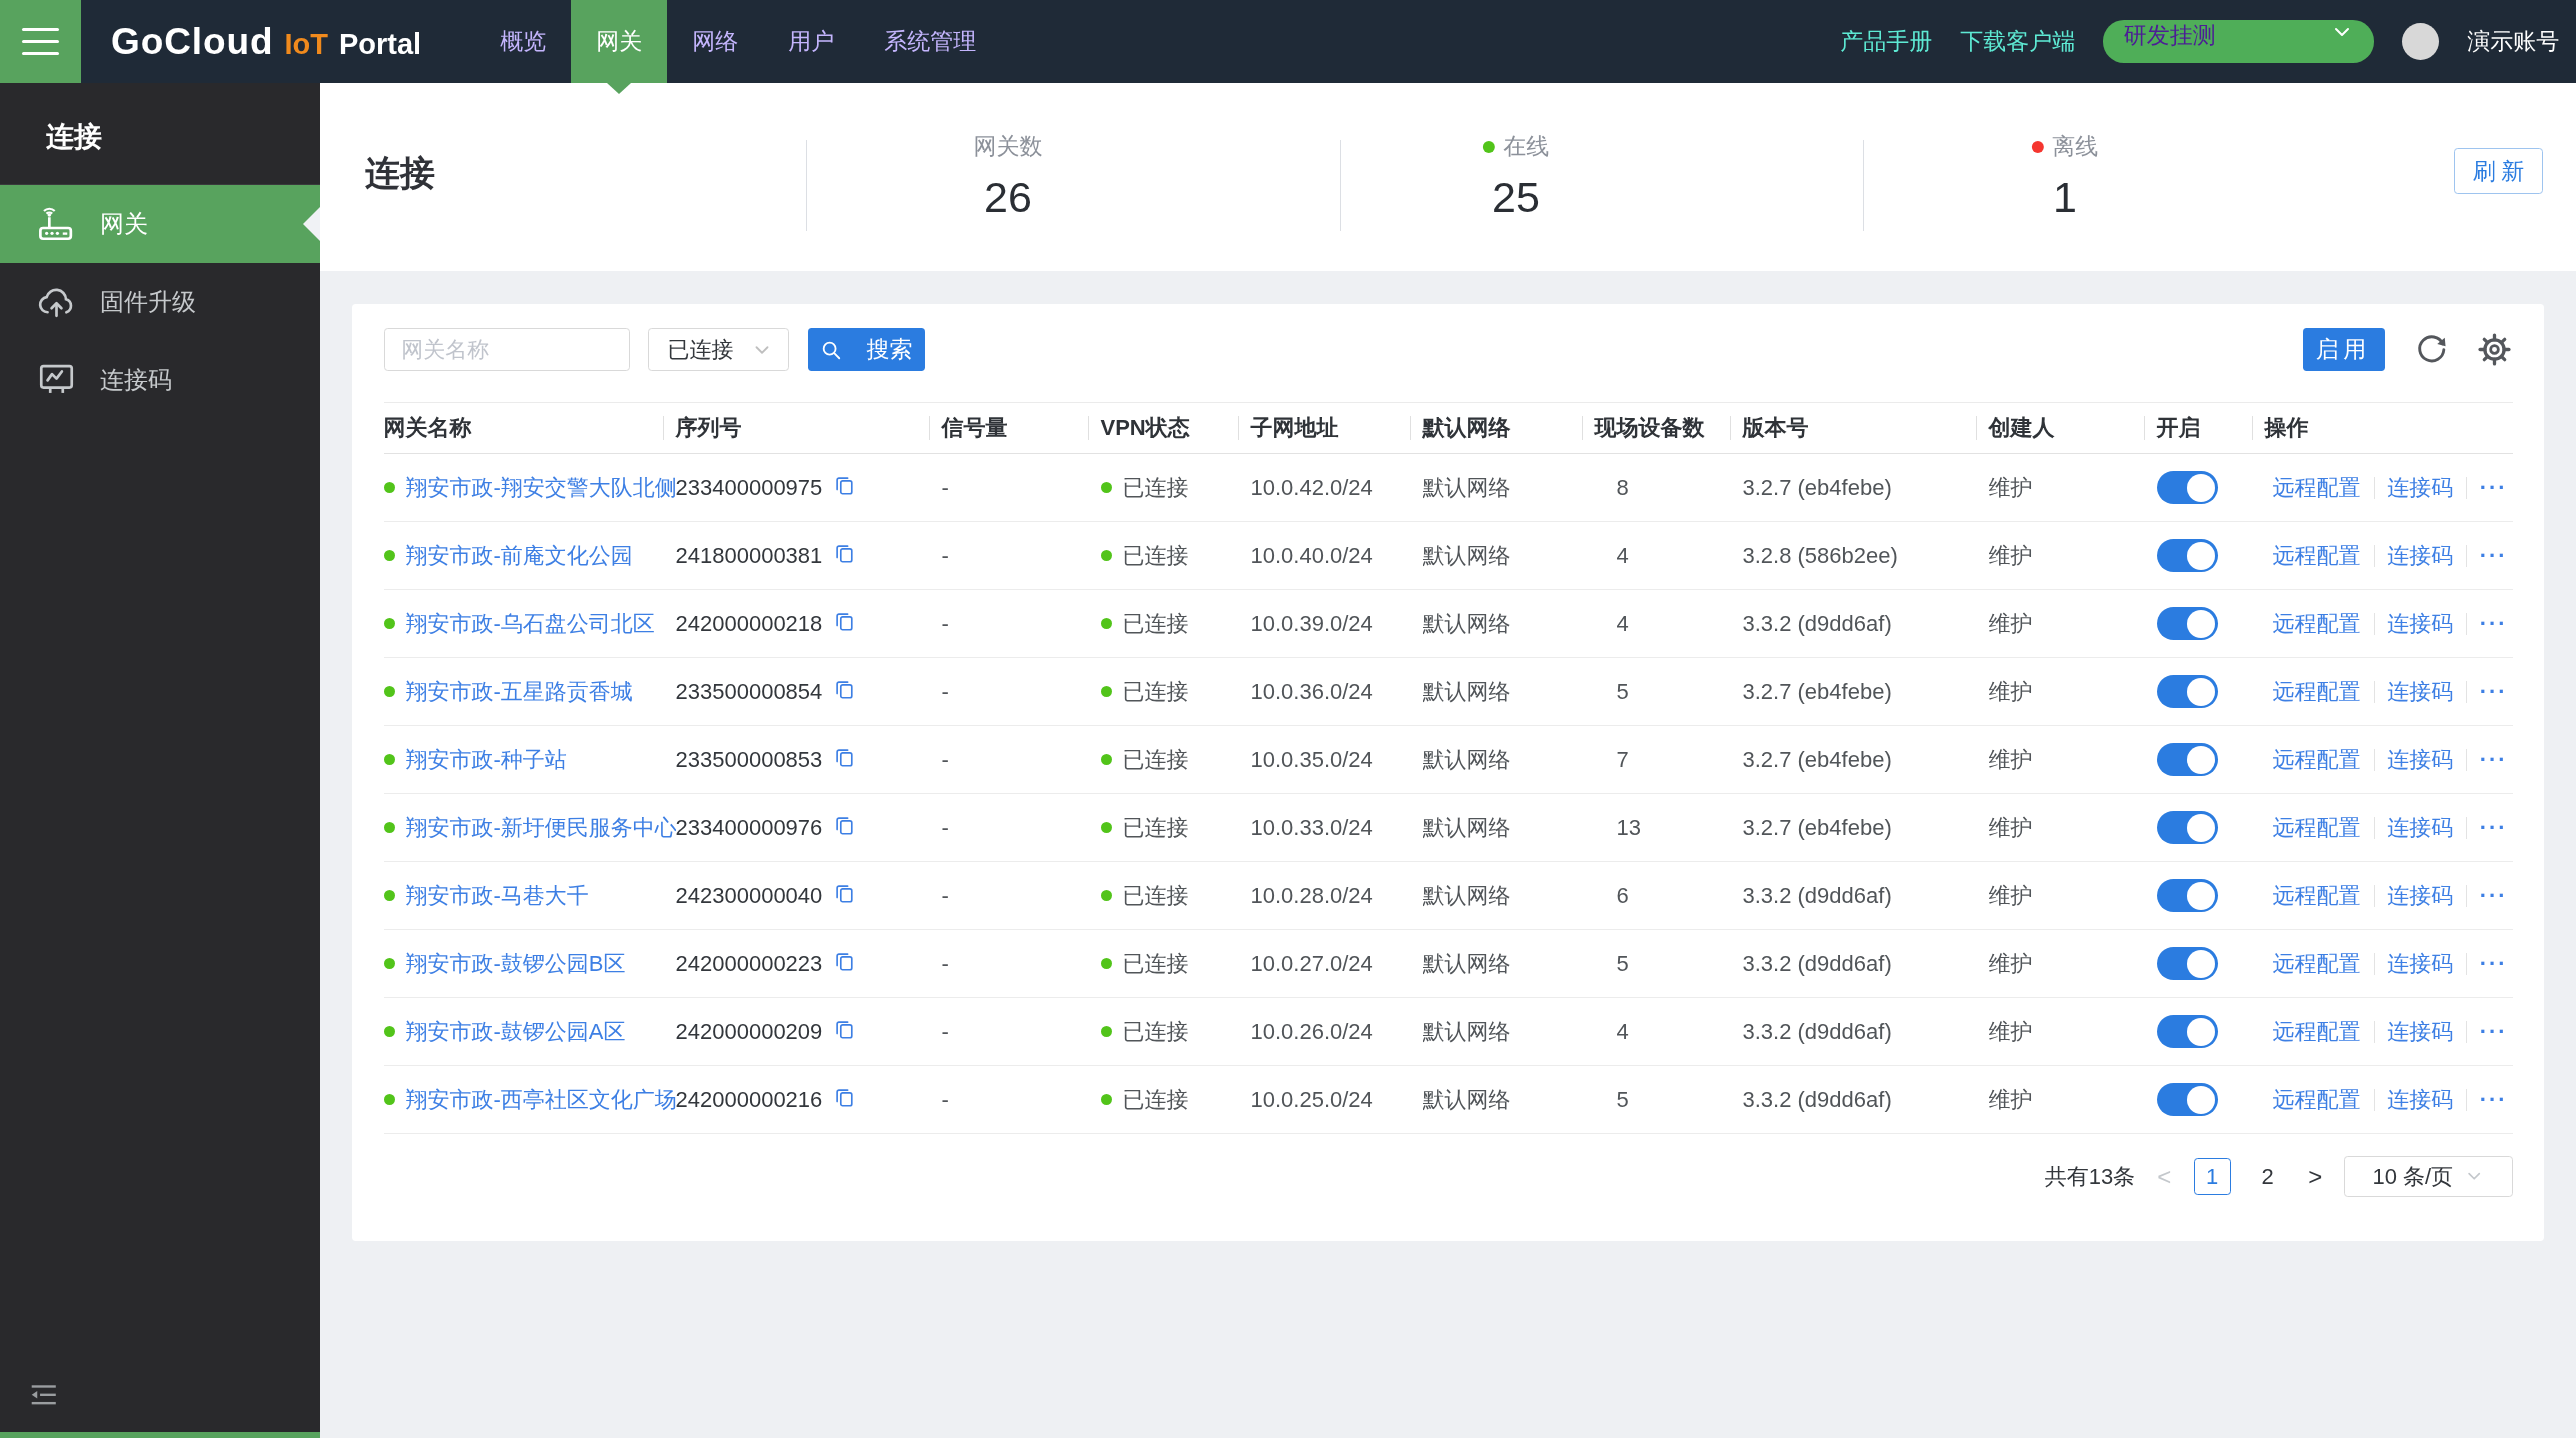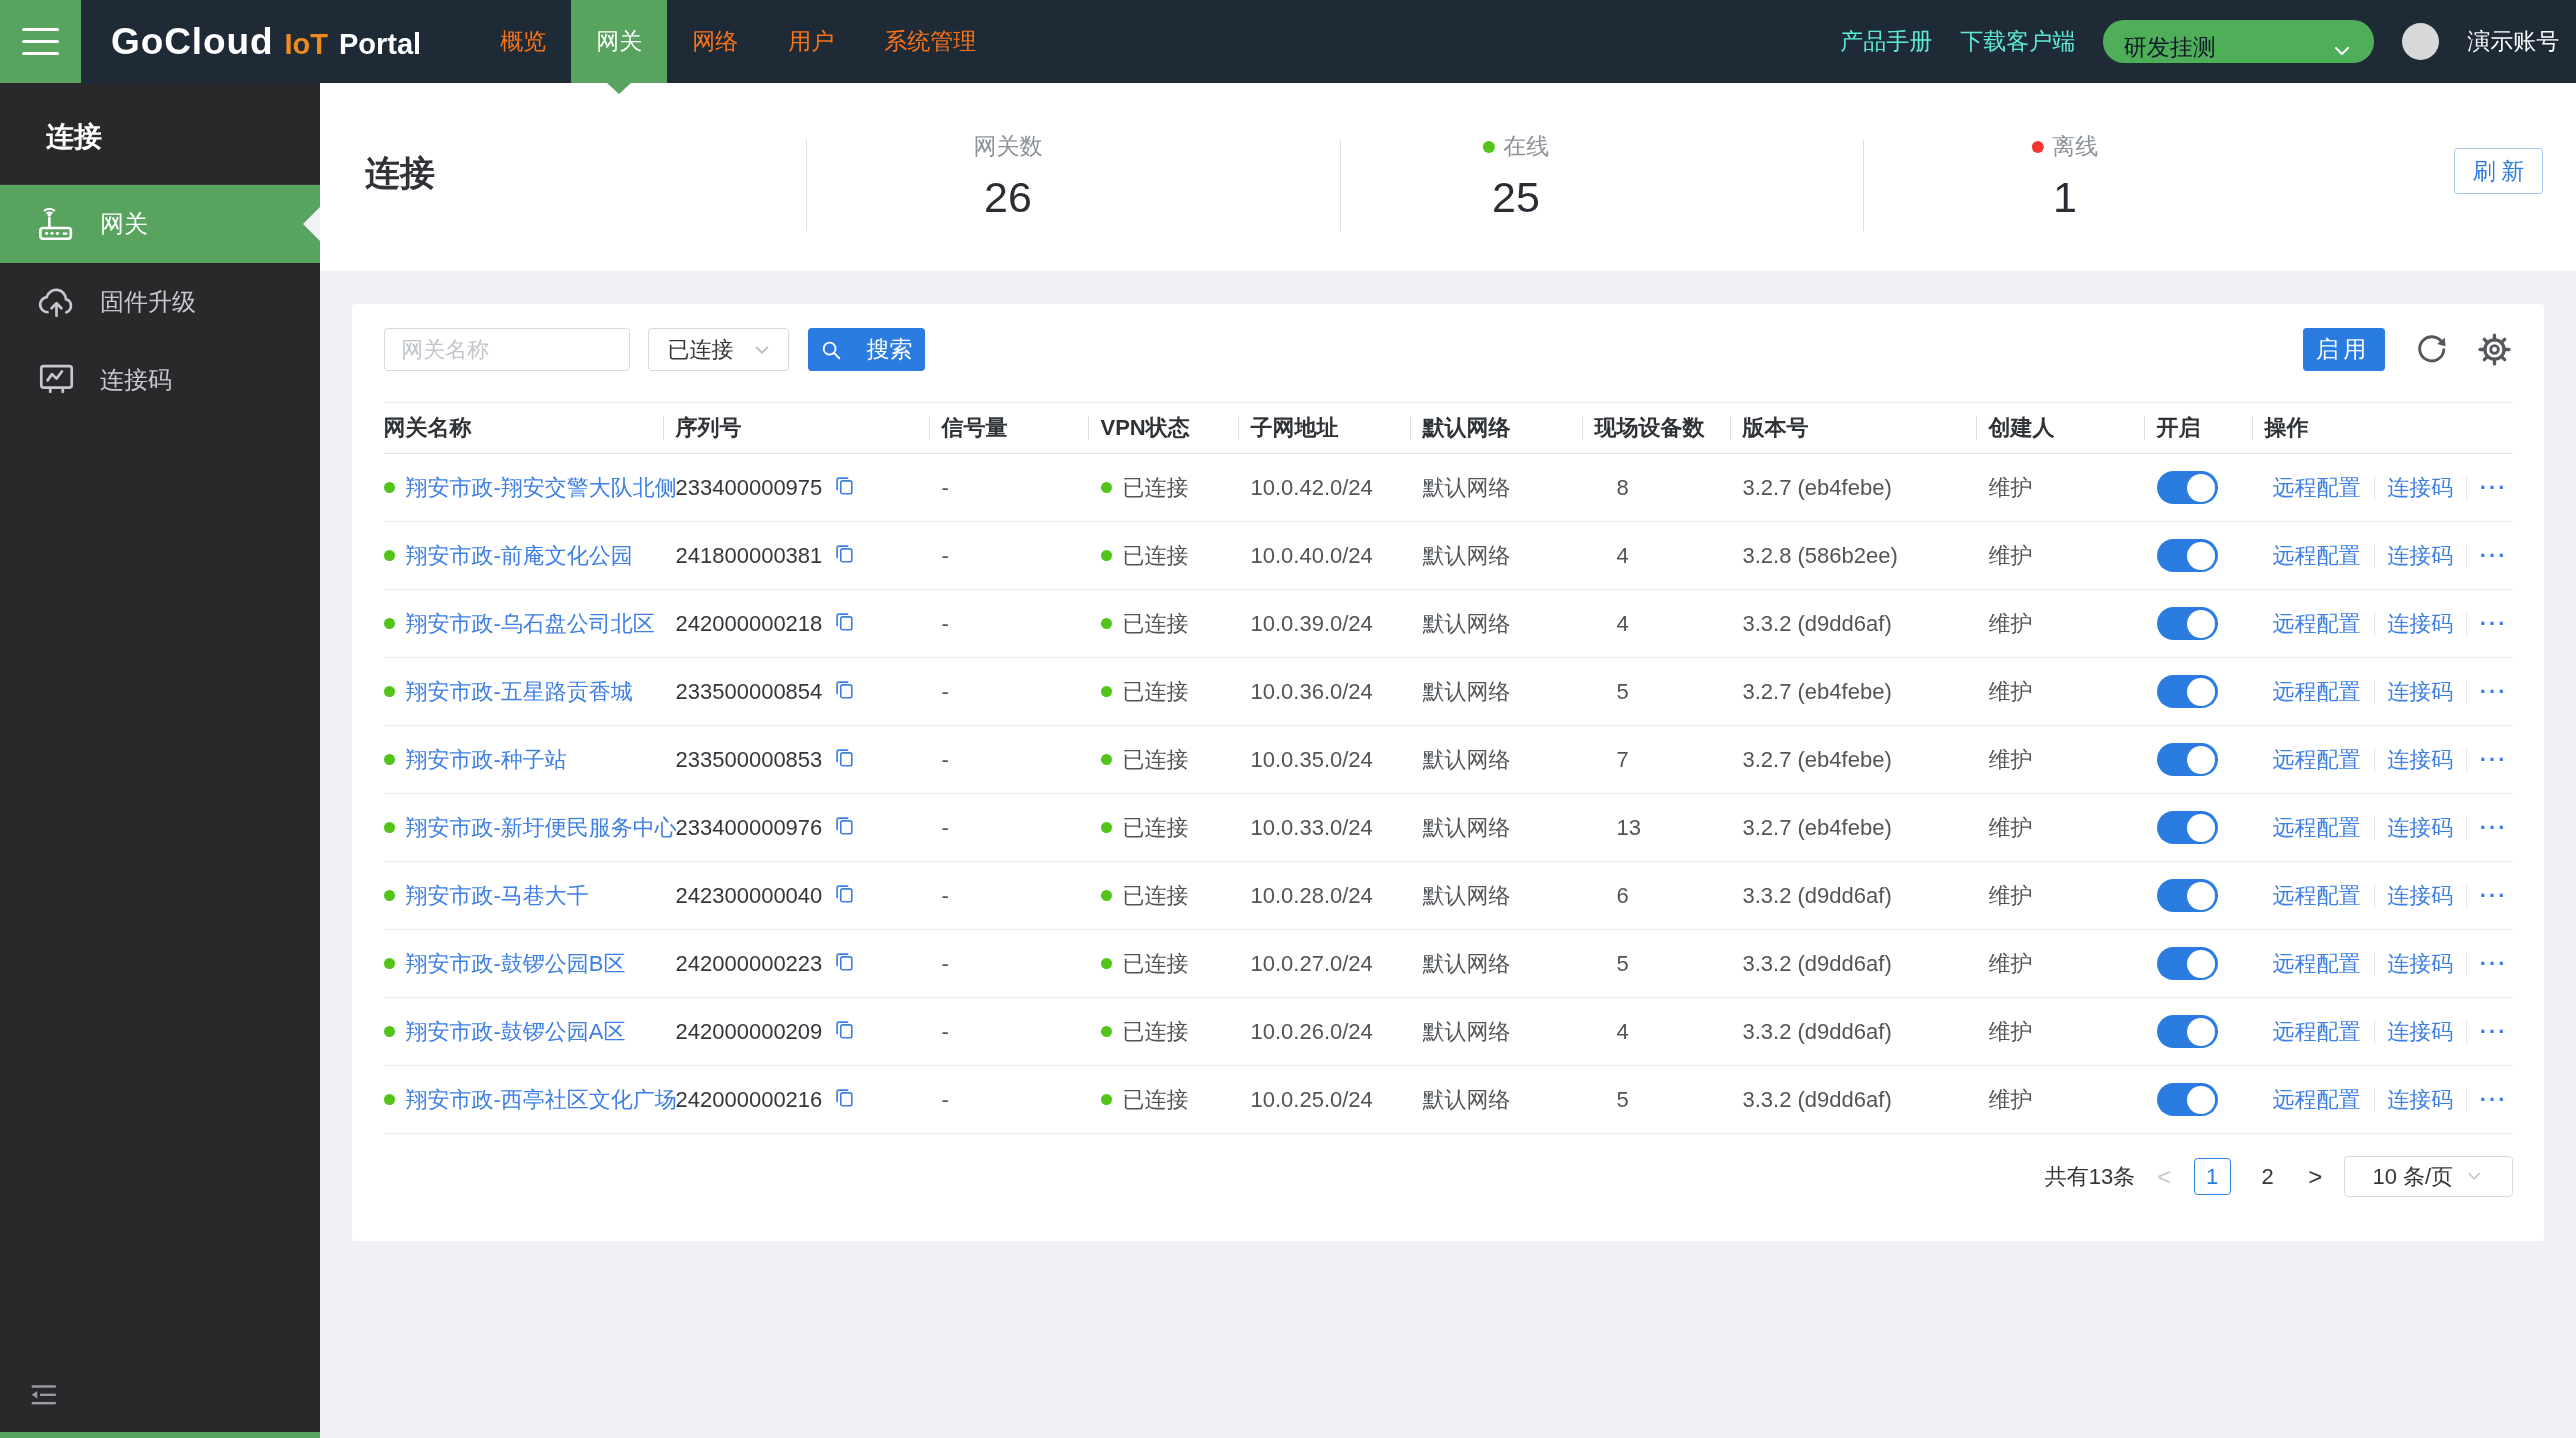--- a/index.html
+++ b/index.html
@@ -8,27 +8,27 @@
 
   
   .navbar{position:absolute;top:0;left:0;width:2576px;height:83px;background:#1f2a37;display:flex;align-items:center;z-index:5;}
   .burger{width:81px;height:83px;background:#58a35e;display:flex;flex-direction:column;justify-content:center;align-items:center;gap:8.3px;cursor:pointer;flex:0 0 auto;}
   .burger i{display:block;width:37px;height:3.7px;background:#fff;border-radius:1.9px;}
   .brand{margin-left:30px;display:flex;align-items:baseline;gap:11px;white-space:nowrap;}
   .brand-go{color:#fff;font-size:37px;font-weight:bold;letter-spacing:0.9px;}
   .brand-iot{color:#f08a1d;font-size:29px;font-weight:bold;}
   .brand-portal{color:#fff;font-size:29px;font-weight:600;}
   .nav-items{display:flex;height:83px;margin-left:54px;align-items:stretch;}
-  .nav-item{display:flex;align-items:center;padding:0 25px;color:#f97316;font-size:23px;cursor:pointer;position:relative;}
+  .nav-item{display:flex;align-items:center;padding:0 25px;color:#c4b5fd;font-size:23px;cursor:pointer;position:relative;}
   .nav-item.active{background:#58a35e;color:#fff;}
   .nav-item.active::after{content:'';position:absolute;left:50%;bottom:-11px;transform:translateX(-50%);
     border-left:12px solid transparent;border-right:12px solid transparent;border-top:11px solid #58a35e;}
   .nav-right{margin-left:auto;display:flex;align-items:center;gap:28px;padding-right:16.7px;}
   .nav-link{color:#5eead4;font-size:23px;cursor:pointer;white-space:nowrap;}
-  .env-pill{width:271px;height:43px;border-radius:21px;background:#4fae58;color:#0f172a;font-size:23px;display:flex;align-items:flex-end;padding:0 20.4px;box-sizing:border-box;cursor:pointer;}
+  .env-pill{width:271px;height:43px;border-radius:21px;background:#4fae58;color:#4c1d95;font-size:23px;display:flex;align-items:flex-start;padding:0 20.4px;box-sizing:border-box;cursor:pointer;}
   .env-pill .env-label{flex:1;}
   .avatar{width:37px;height:37px;border-radius:50%;background:#d8d8d8;flex:0 0 auto;}
   .account-name{color:#fff;font-size:23px;white-space:nowrap;}
 
   
   .sidebar{position:absolute;top:83px;left:0;width:320px;bottom:0;background:#29292c;z-index:4;}
   .side-title{color:#fff;font-size:28px;font-weight:bold;padding:35px 0 28px 46px;}
   .side-sep{height:0.9px;background:rgba(255,255,255,0.08);}
   .side-item{height:78px;display:flex;align-items:center;color:#c6c9cc;font-size:24px;cursor:pointer;position:relative;}
   .side-item .ic{margin-left:35px;width:43px;display:flex;justify-content:center;}

